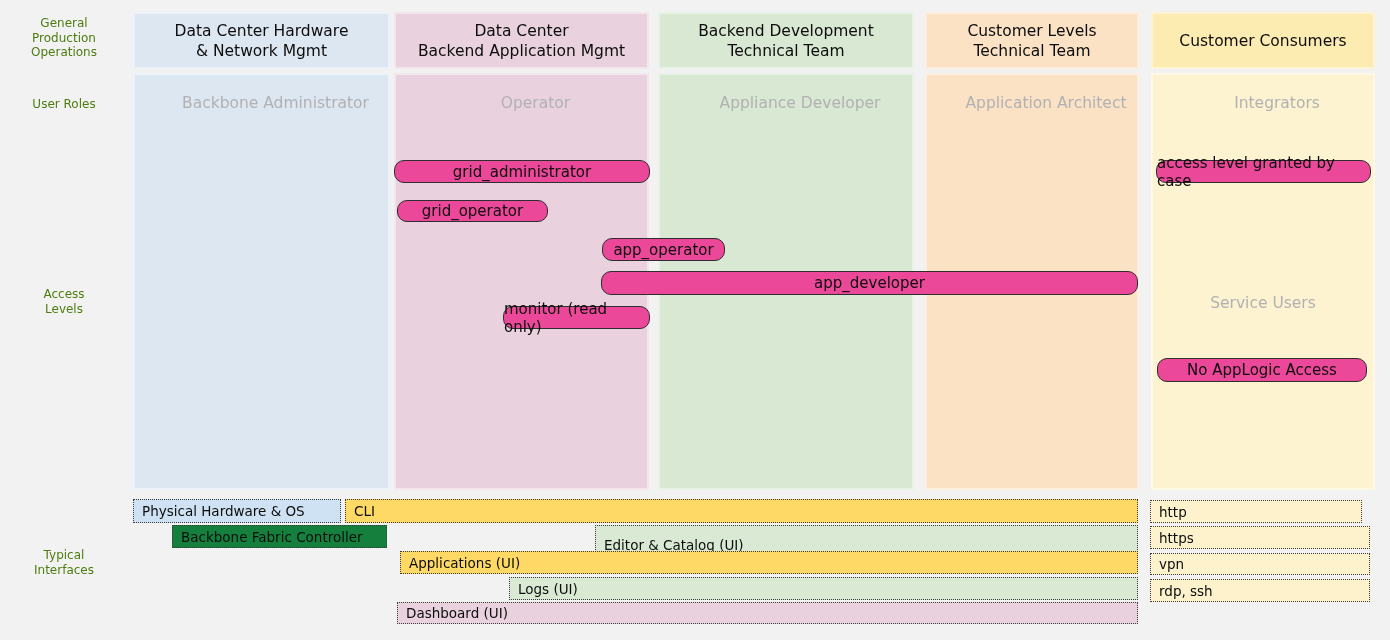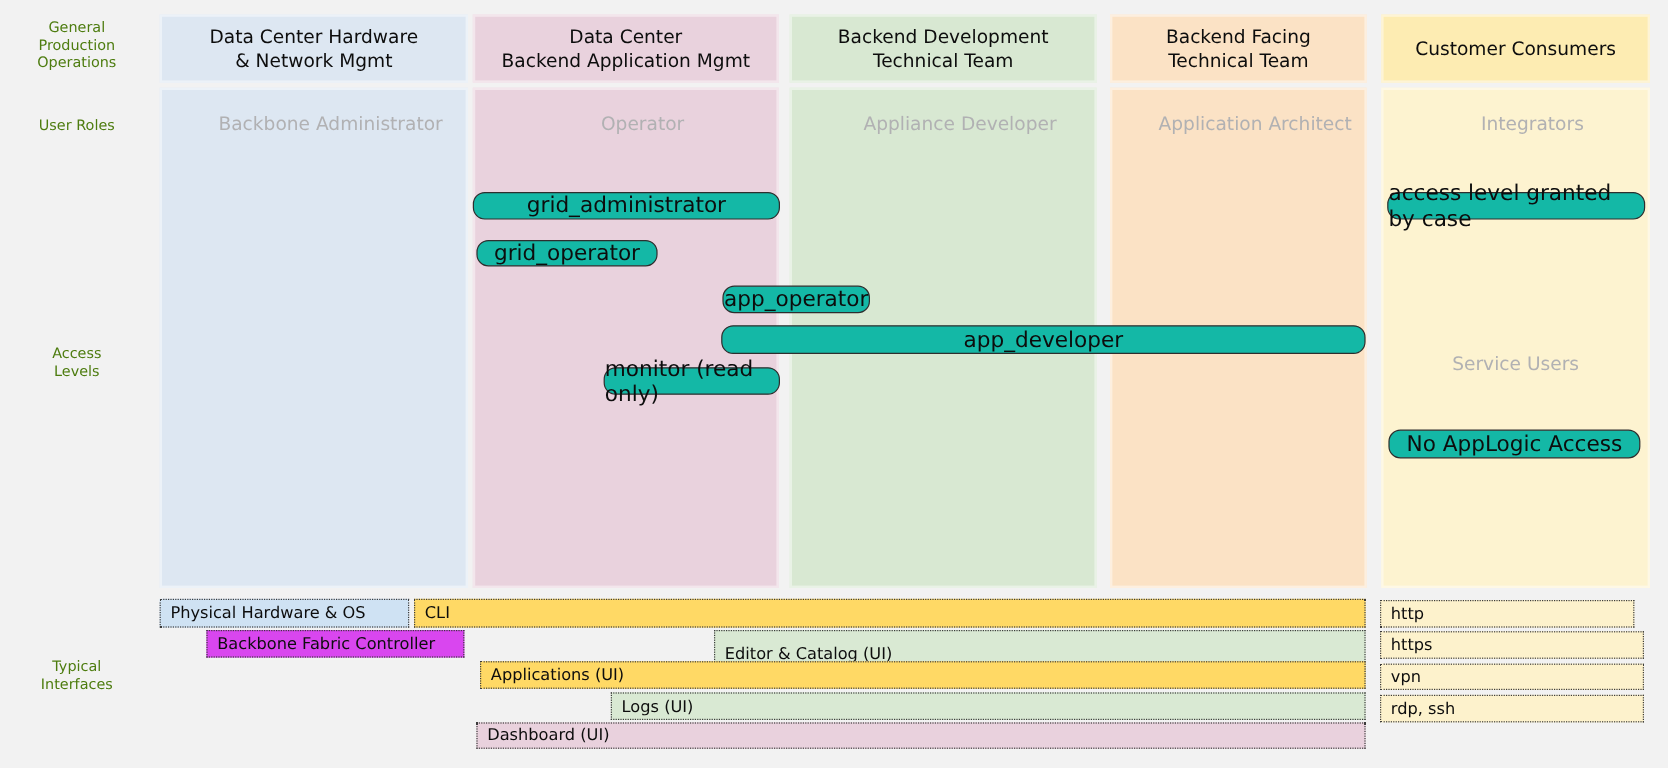--- a/index.html
+++ b/index.html
@@ -56,27 +56,27 @@
   }
   .mid-role-label {
     position: absolute;
     text-align: center;
     font-size: 15.5px;
     color: #b1b1b3;
   }
   .pill {
     position: absolute;
     box-sizing: border-box;
-    background: #14b8a6;
+    background: #ec4899;
     border: 1.5px solid #2e2e2e;
     border-radius: 10px;
     display: flex;
     align-items: center;
     justify-content: center;
-    font-size: 18px;
+    font-size: 15px;
     color: #0d0d0d;
   }
   .bar {
     position: absolute;
     box-sizing: border-box;
     border: 1px dotted #3c3c3c;
     display: flex;
     align-items: center;
     padding-left: 8px;
     font-size: 13.5px;
@@ -85,21 +85,21 @@
     overflow: hidden;
   }
   .c-blue    { background: #dde7f2; }
   .c-pink    { background: #e9d2dd; }
   .c-green   { background: #d8e8d2; }
   .c-orange  { background: #fbe2c5; }
   .c-yellowh { background: #fdecb2; }
   .c-yellowb { background: #fdf3d0; }
   .b-blue    { background: #cfe2f3; }
   .b-gold    { background: #ffd965; }
-  .b-lav     { background: #d946ef; }
+  .b-lav     { background: #15803d; }
   .b-green   { background: #d9e9d3; }
   .b-pink    { background: #e9d1dd; }
   .b-pale    { background: #fdf2cc; }
 </style>
 </head>
 <body>
 
 <div class="canvas">
 
   <div class="row-label" style="top:16px;">General
@@ -110,21 +110,21 @@
 Levels</div>
   <div class="row-label" style="top:548px;">Typical
 Interfaces</div>
 
   <div class="col-header c-blue" style="left:133px;  width:257px;">Data Center Hardware
 &amp; Network Mgmt</div>
   <div class="col-header c-pink" style="left:394px;  width:255px;">Data Center
 Backend Application Mgmt</div>
   <div class="col-header c-green" style="left:658px;  width:256px;">Backend Development
 Technical Team</div>
-  <div class="col-header c-orange" style="left:925px;  width:214px;">Backend Facing
+  <div class="col-header c-orange" style="left:925px;  width:214px;">Customer Levels
 Technical Team</div>
   <div class="col-header c-yellowh" style="left:1151px; width:224px;">Customer Consumers</div>
 
   <div class="col-body c-blue" style="left:133px;  width:257px;">
     <div class="role-label">Backbone Administrator</div>
   </div>
   <div class="col-body c-pink" style="left:394px;  width:255px;">
     <div class="role-label">Operator</div>
   </div>
   <div class="col-body c-green" style="left:658px;  width:256px;">

